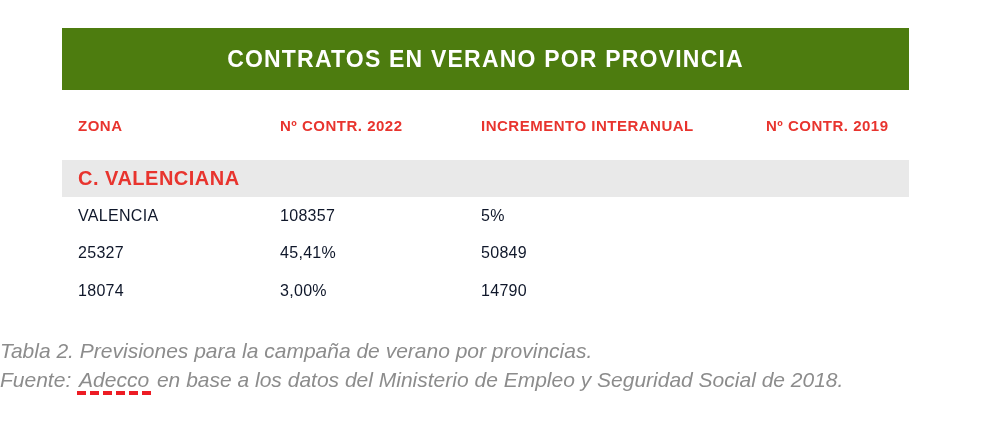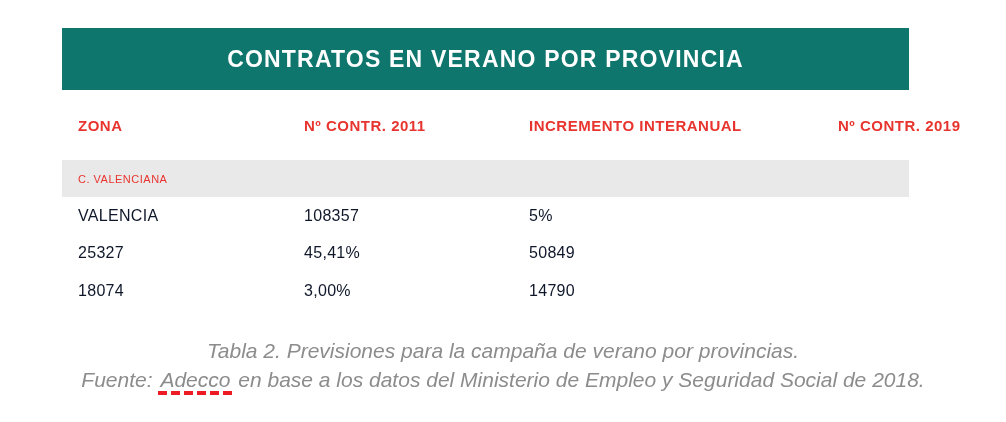--- a/index.html
+++ b/index.html
@@ -13,70 +13,68 @@
     overflow: hidden;
   }
   .table-wrap {
     position: absolute;
     left: 62px;
     top: 28px;
     width: 847px;
   }
   .title-bar {
     height: 62px;
-    background: #0f766e;
+    background: #4d7c0f;
     display: flex;
     align-items: center;
     justify-content: center;
   }
   .title-bar h1 {
     color: #ffffff;
     font-size: 23px;
     font-weight: 700;
     letter-spacing: 1.2px;
     white-space: nowrap;
   }
   .trow {
     display: grid;
     grid-template-columns: 202px 201px 285px 1fr;
     padding-left: 16px;
     align-items: center;
-    gap: 24px;
   }
   .thead-row { height: 70px; }
   .thead-row .cell {
     color: #E8342E;
     font-size: 15px;
     font-weight: 700;
     letter-spacing: 0.5px;
     white-space: nowrap;
   }
   .section-row {
     height: 37px;
     background: #E9E9E9;
   }
   .section-row .cell {
     color: #E8342E;
-    font-size: 11px;
-    font-weight: 400;
+    font-size: 20px;
+    font-weight: 700;
     letter-spacing: 0.5px;
   }
   .data-row { height: 37.5px; }
   .data-row .cell {
     color: #0f172a;
     font-size: 16px;
     letter-spacing: 0.3px;
     white-space: nowrap;
   }
   .caption {
     position: absolute;
     left: 0;
     top: 336px;
     width: 1006px;
-    text-align: center;
     font-style: italic;
     color: #8C8C8C;
     font-size: 21px;
     line-height: 29px;
   }
   .adecco-underlined {
     background-image: repeating-linear-gradient(90deg, #ED1C24 0px, #ED1C24 9px, transparent 9px, transparent 13px);
     background-repeat: no-repeat;
     background-position: 0 100%;
     background-size: 100% 4px;
@@ -89,21 +87,21 @@
 <div class="page">
 
   <div class="table-wrap">
 
     <div class="title-bar">
       <h1>CONTRATOS EN VERANO POR PROVINCIA</h1>
     </div>
 
     <div class="trow thead-row">
       <div class="cell">ZONA</div>
-      <div class="cell">Nº CONTR. 2011</div>
+      <div class="cell">Nº CONTR. 2022</div>
       <div class="cell">INCREMENTO INTERANUAL</div>
       <div class="cell">Nº CONTR. 2019</div>
     </div>
 
     <div class="trow section-row">
       <div class="cell">C. VALENCIANA</div>
       <div class="cell"></div>
       <div class="cell"></div>
       <div class="cell"></div>
     </div>

